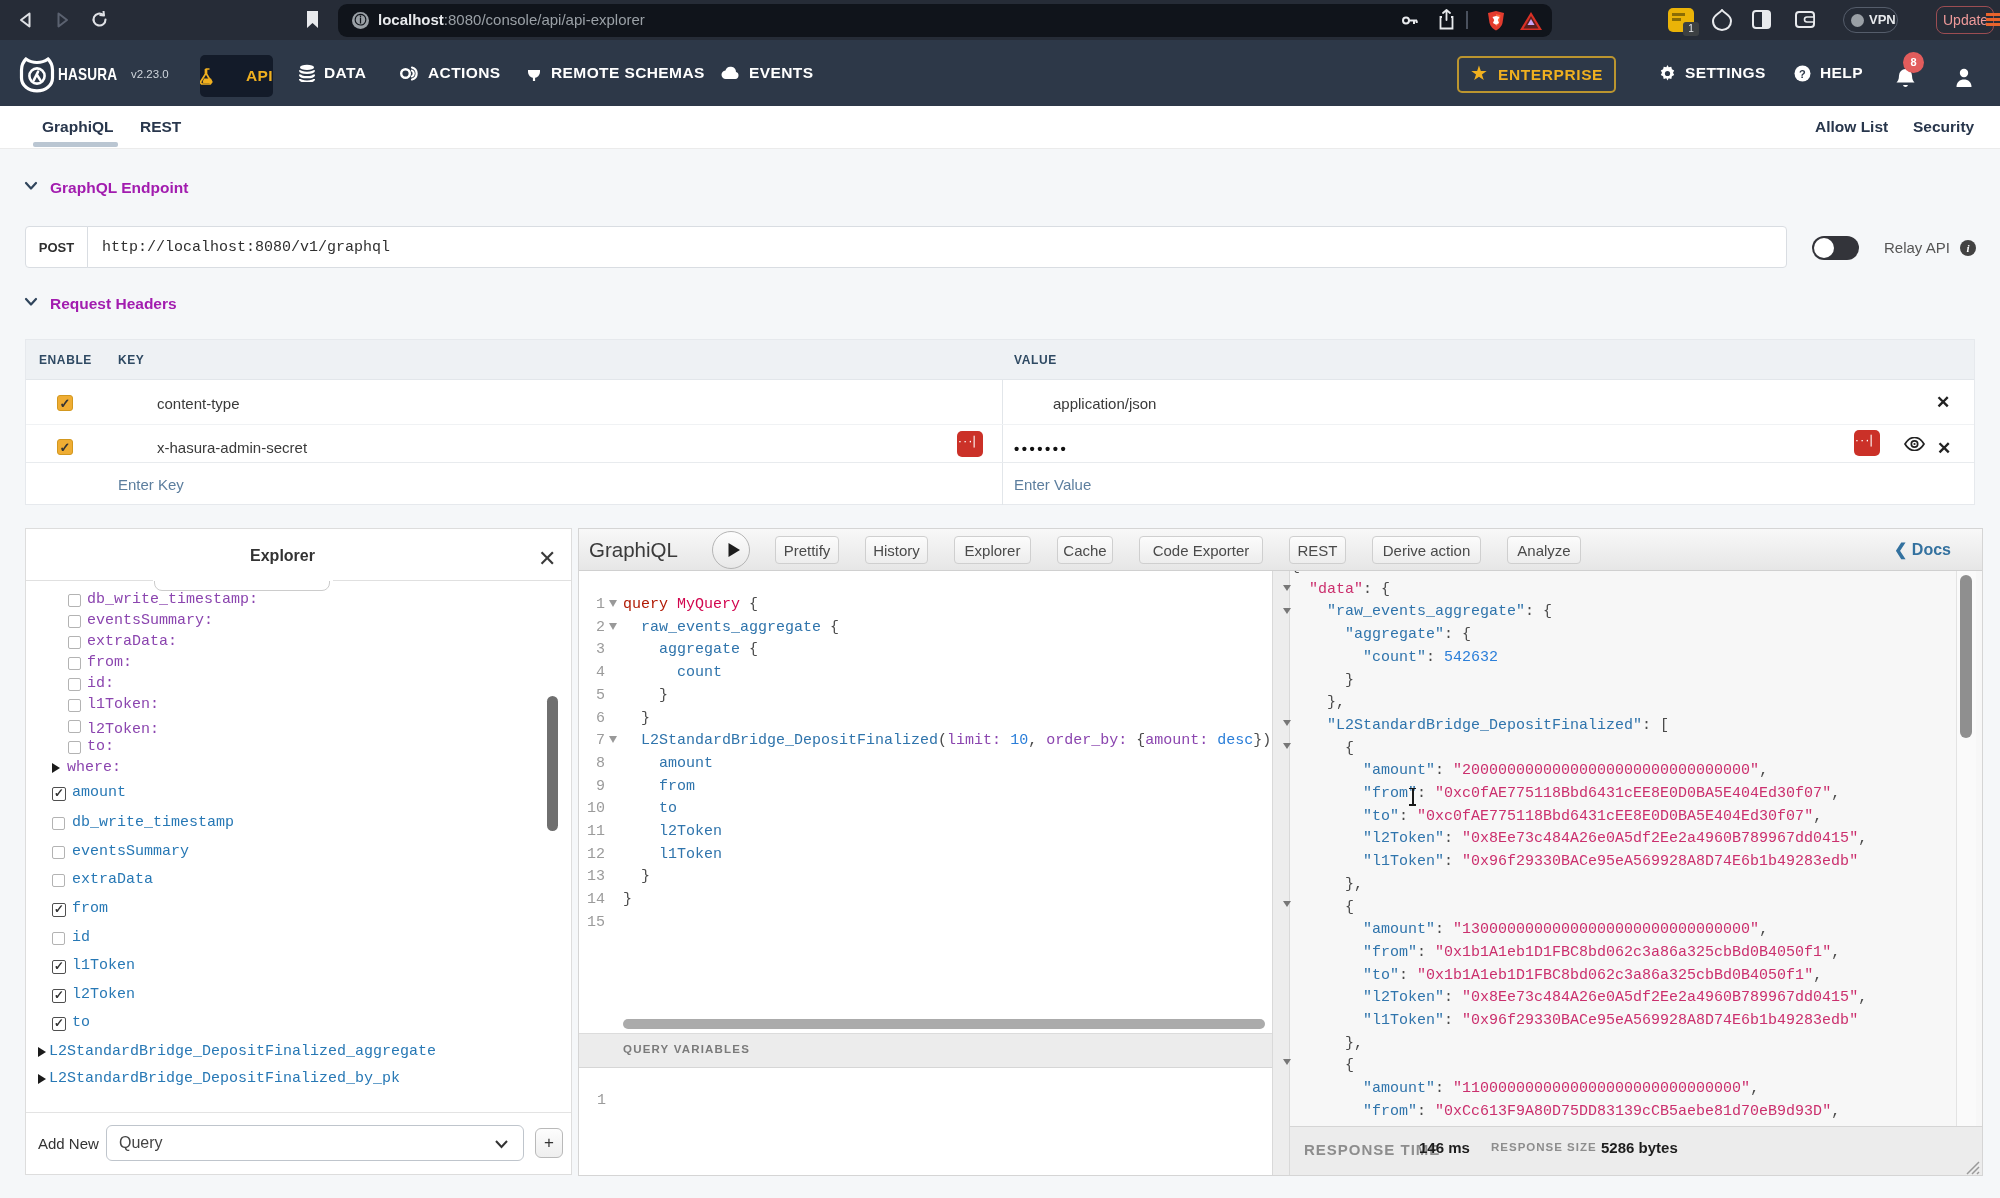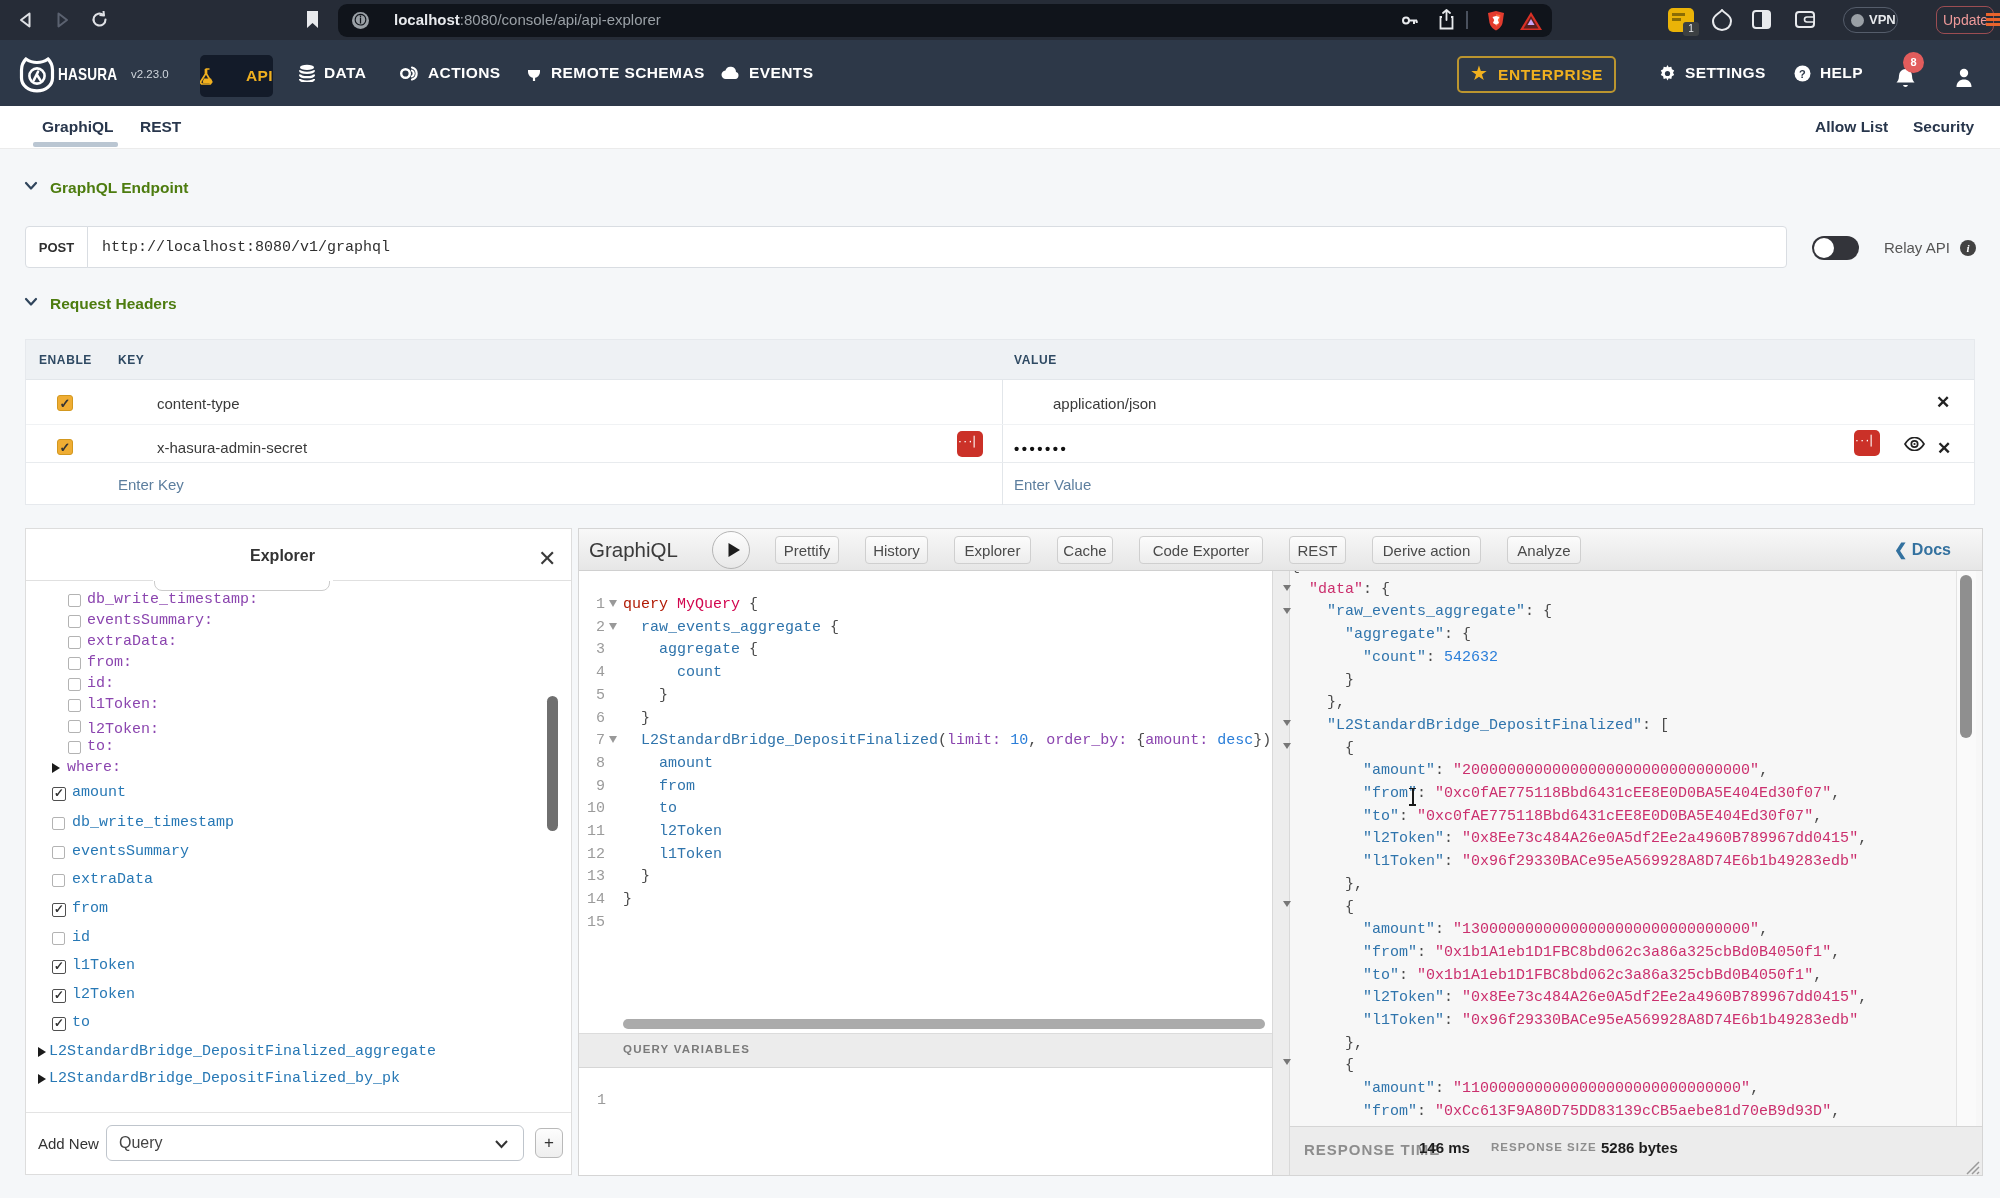--- a/index.html
+++ b/index.html
@@ -5,34 +5,34 @@
   * { margin:0; padding:0; box-sizing:border-box; }
   html,body { width:2000px; height:1198px; overflow:hidden; }
   body { font-family:"Liberation Sans", sans-serif; background:#f5f7f9; position:relative; }
   .abs { position:absolute; }
   .mono { font-family:"Liberation Mono", monospace; }
   svg { display:block; }
 
   
   #chrome { left:0; top:0; width:2000px; height:40px; background:#262c37; }
   #urlpill { left:338px; top:4px; width:1214px; height:33px; background:#10141b; border-radius:9px; }
-  .chrometxt { font-size:15px; color:#e8eaed; font-weight:bold;margin-left:16px; }
+  .chrometxt { font-size:15px; color:#e8eaed; font-weight:bold; }
   .chromedim { color:#9aa0a6; font-weight:normal; }
 
   
   #navbar { left:0; top:40px; width:2000px; height:66px; background:#2d3848; }
   .navitem { position:absolute; top:40px; height:66px; display:flex; align-items:center; gap:9px; color:#fff; font-weight:bold; font-size:15.5px; letter-spacing:.4px; }
   #apitab { left:200px; top:55px; width:73px; height:42px; background:#131b29; border-radius:5px; display:flex; align-items:center; justify-content:space-between; gap:8px; color:#f0b01f; font-weight:bold; font-size:15.5px; letter-spacing:.4px; }
 
   
   #tabbar { left:0; top:106px; width:2000px; height:43px; background:#fff; border-bottom:1px solid #ebebeb; }
   .tabtxt { font-size:15.5px; font-weight:bold; color:#28364c; }
 
   
-  .sechead { font-size:15.5px; font-weight:bold; color:#4d7c0f; }
+  .sechead { font-size:15.5px; font-weight:bold; color:#a21caf; }
 
   
   #postbox { left:25px; top:226px; width:63px; height:42px; background:#fff; border:1px solid #d9dde2; border-radius:4px 0 0 4px; display:flex; align-items:center; justify-content:center; font-size:13px; font-weight:bold; color:#2f2f2f; }
   #urlinput { left:87px; top:226px; width:1700px; height:42px; background:#fff; border:1px solid #d9dde2; border-radius:0 4px 4px 0; display:flex; align-items:center; padding-left:14px; font-size:15px; color:#2f2f2f; }
   #toggle { left:1812px; top:236px; width:47px; height:24px; background:#33343a; border-radius:12px; }
   #toggle .knob { position:absolute; left:2px; top:2px; width:20px; height:20px; background:#fff; border-radius:50%; }
 
   
   #htable { left:25px; top:339px; width:1950px; height:166px; background:#fff; border:1px solid #e6e9ed; }
   #thead { position:absolute; left:0; top:0; width:100%; height:40px; background:#eef1f4; border-bottom:1px solid #e2e6ea; }

